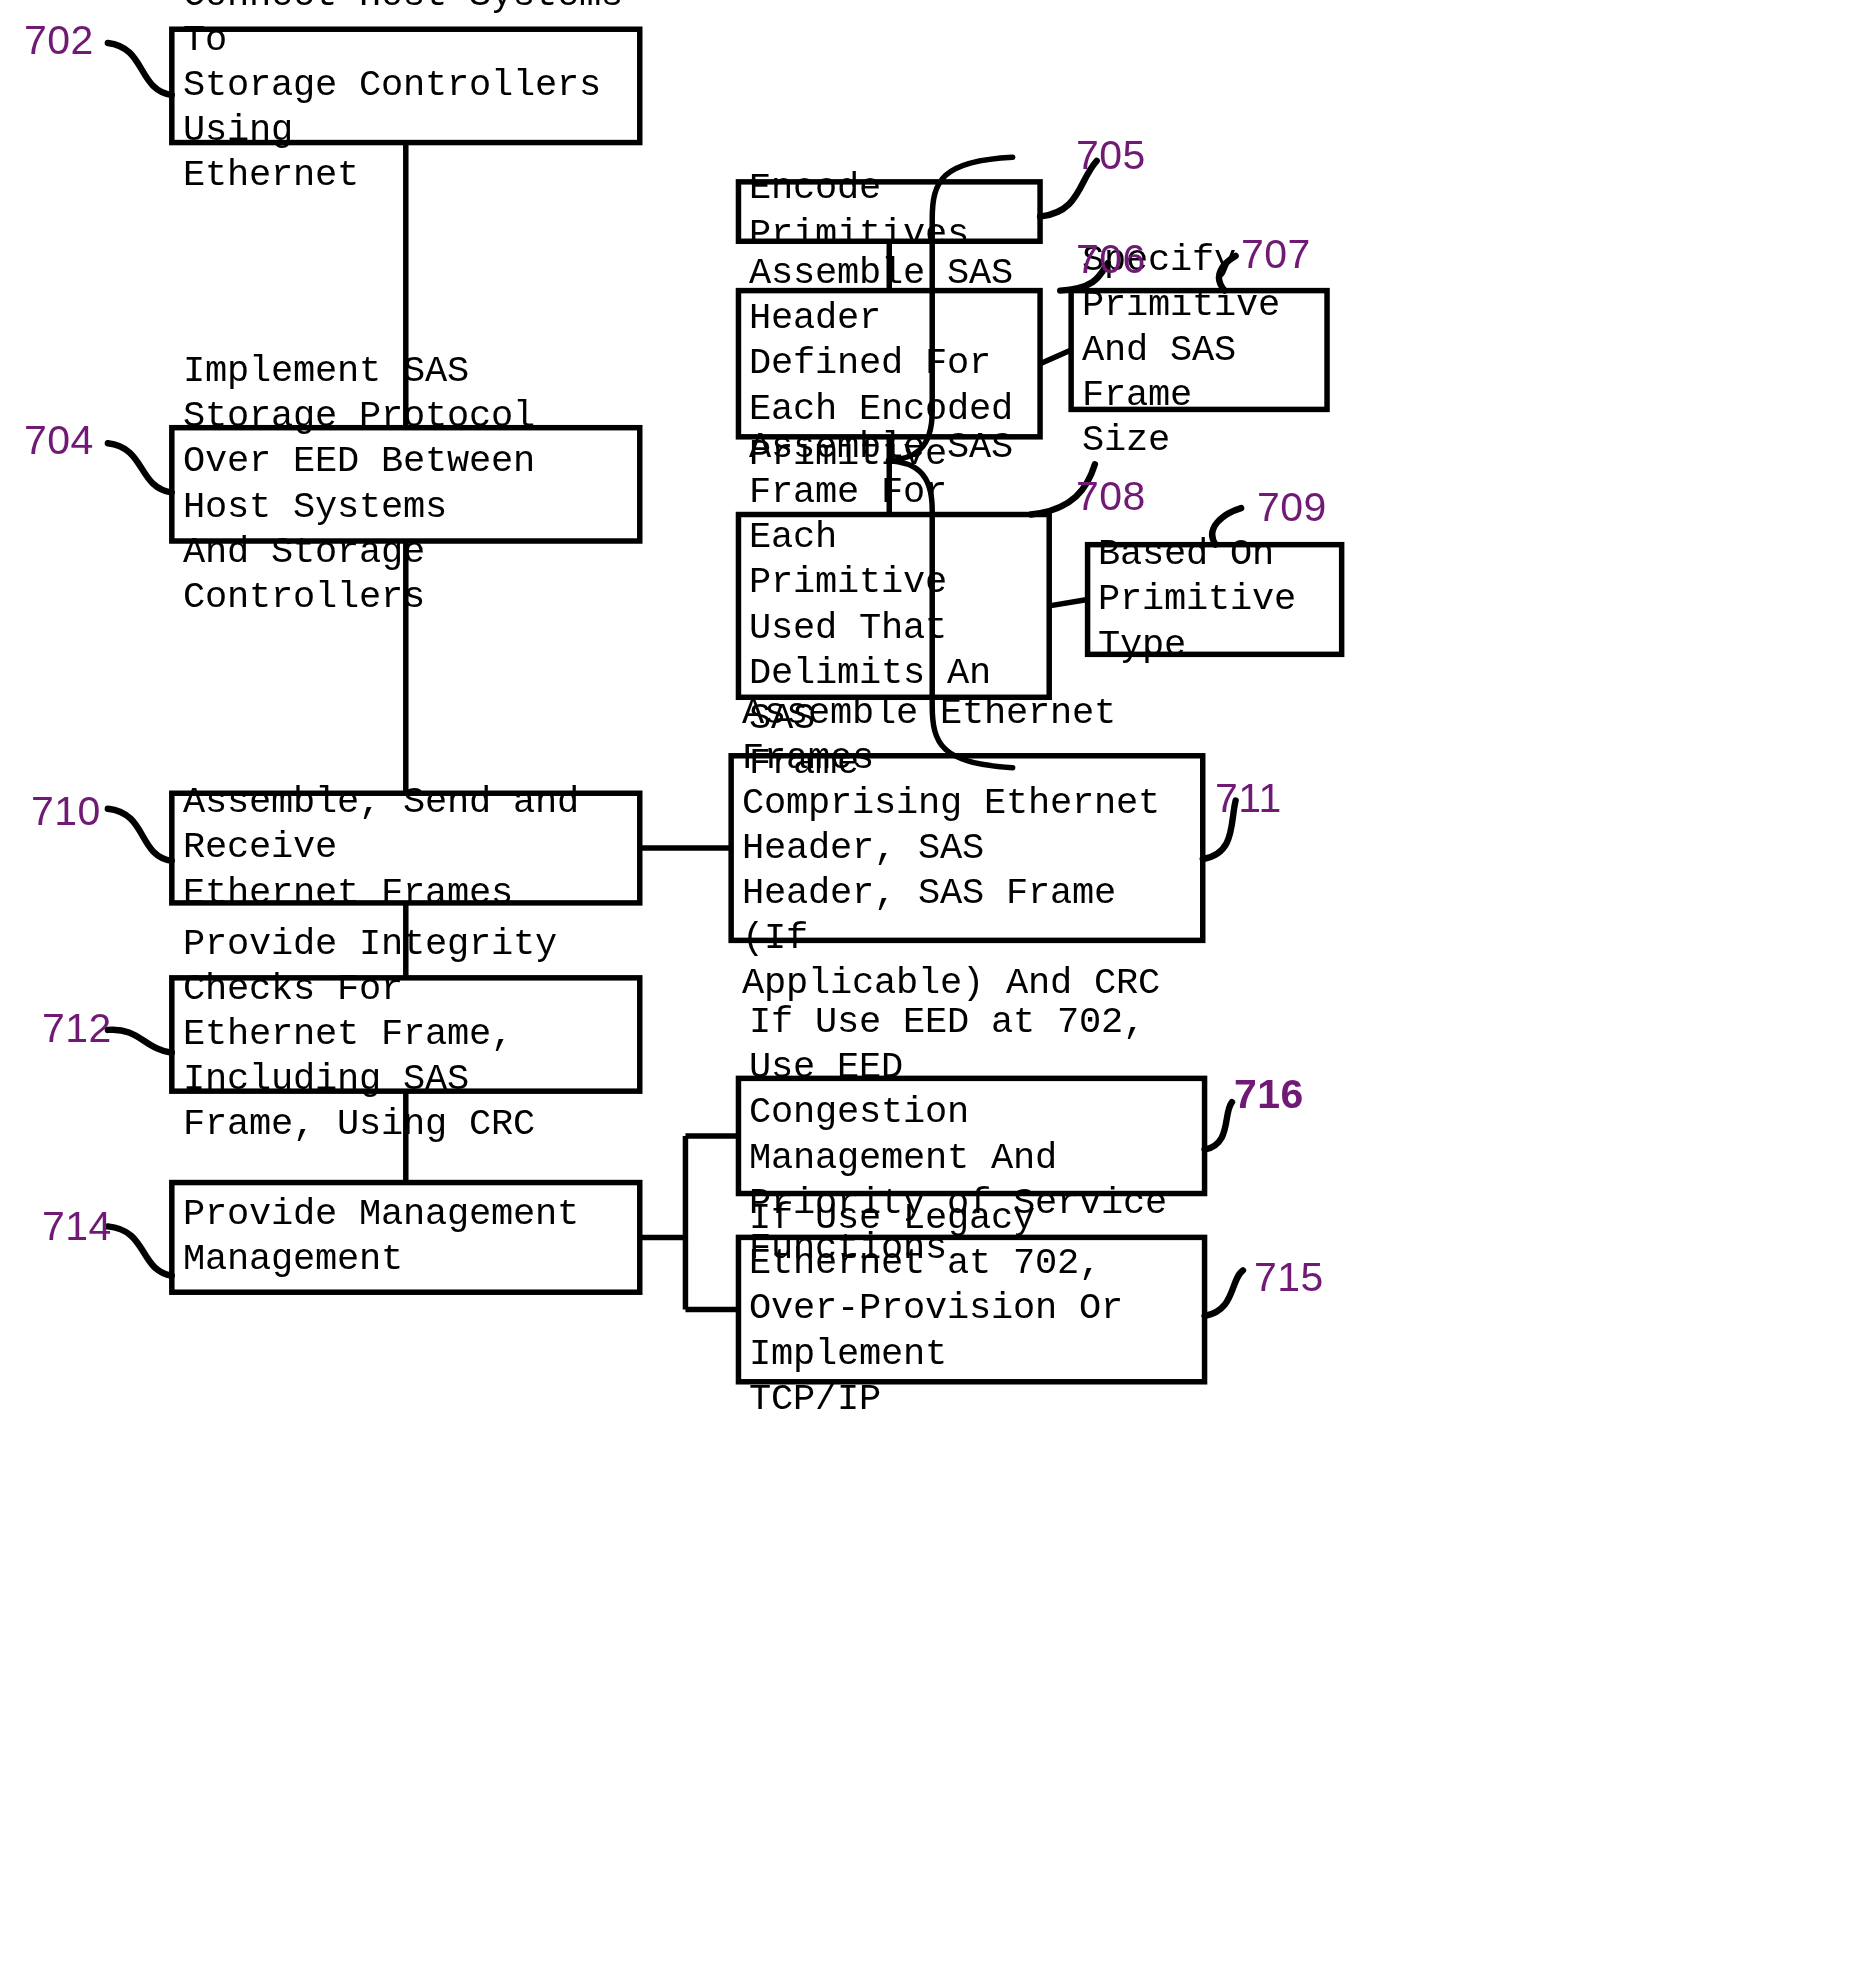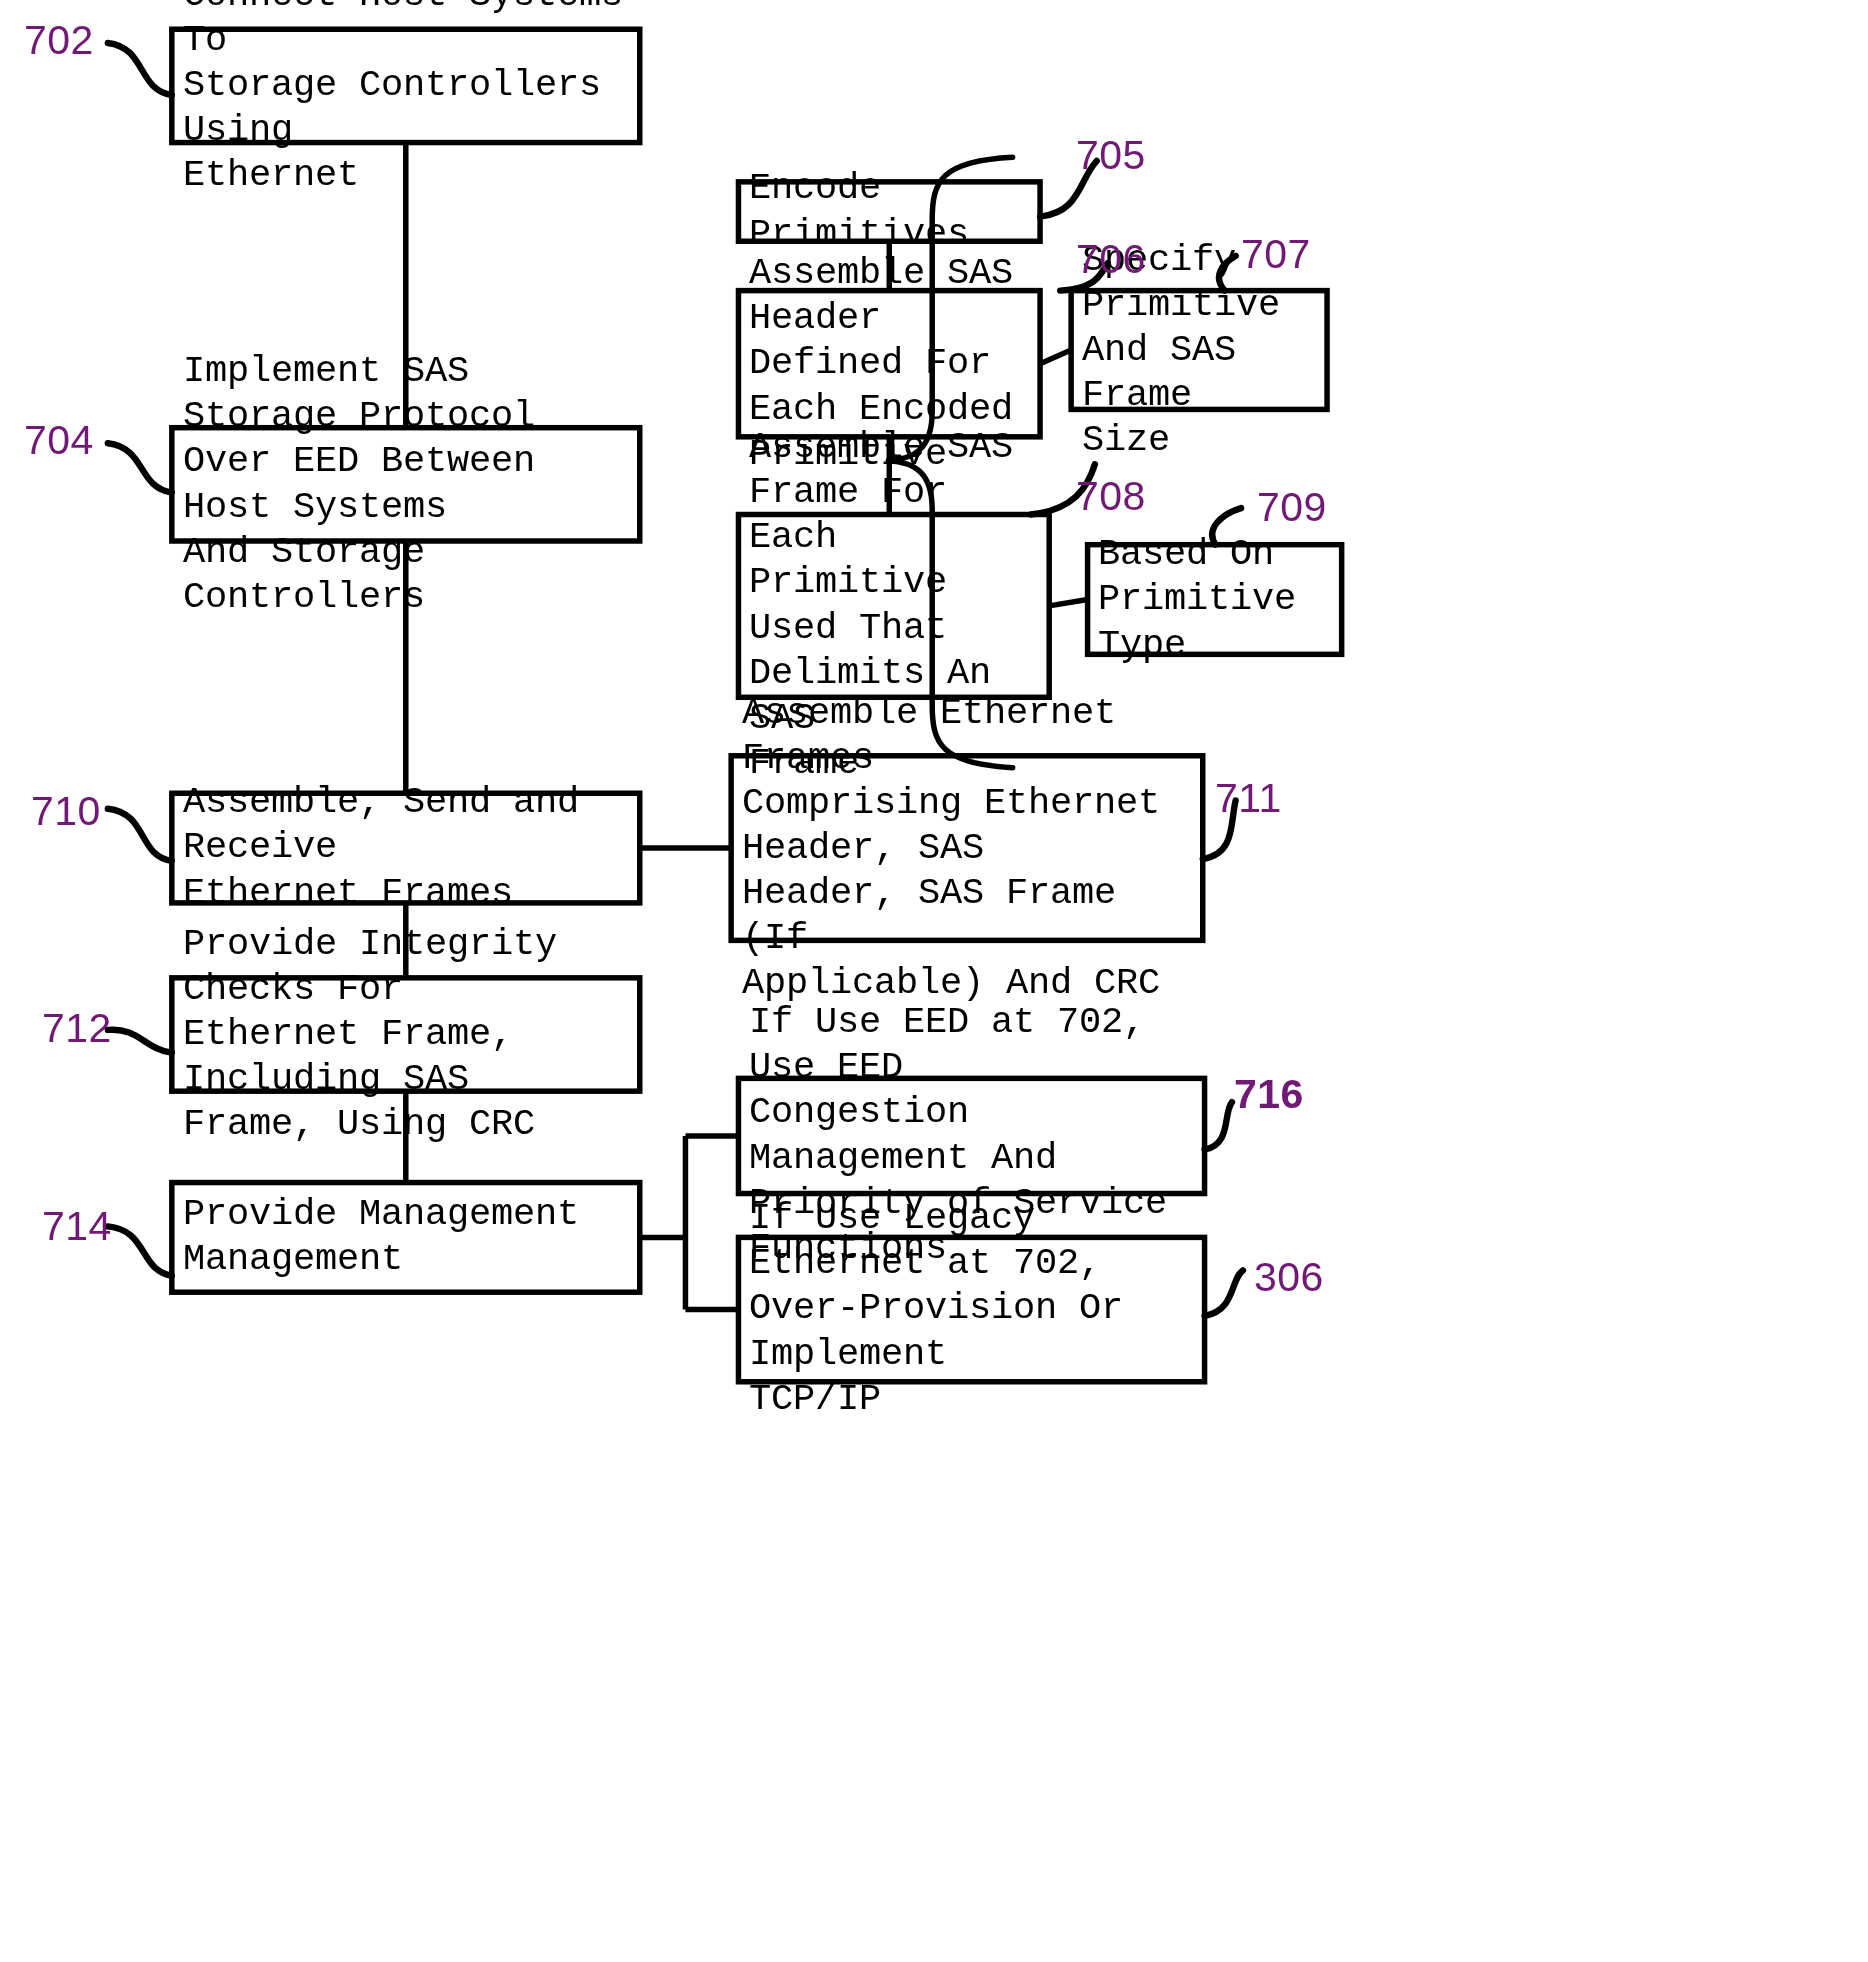--- a/index.html
+++ b/index.html
@@ -172,18 +172,18 @@
       <div class="ref-label" style="left: 24px; top: 420px;">704</div>
       <div class="ref-label" style="left: 1076px; top: 135px;">705</div>
       <div class="ref-label" style="left: 1076px; top: 239px;">706</div>
       <div class="ref-label" style="left: 1241px; top: 234px;">707</div>
       <div class="ref-label" style="left: 1076px; top: 437px; margin-top: 39px;">708</div>
       <div class="ref-label" style="left: 1257px; top: 487px;">709</div>
       <div class="ref-label" style="left: 31px; top: 791px;">710</div>
       <div class="ref-label" style="left: 1215px; top: 778px; text-align: center;">711</div>
       <div class="ref-label" style="left: 42px; top: 1008px;">712</div>
       <div class="ref-label" style="left: 42px; top: 1206px;">714</div>
-      <div class="ref-label" style="left: 1254px; top: 1257px;">306</div>
+      <div class="ref-label" style="left: 1254px; top: 1257px;">715</div>
       <div class="ref-label" style="left: 1234px; top: 1074px; font-weight: bold;">716</div>
     </div>
 
 </div>
 
 
 </body></html>

